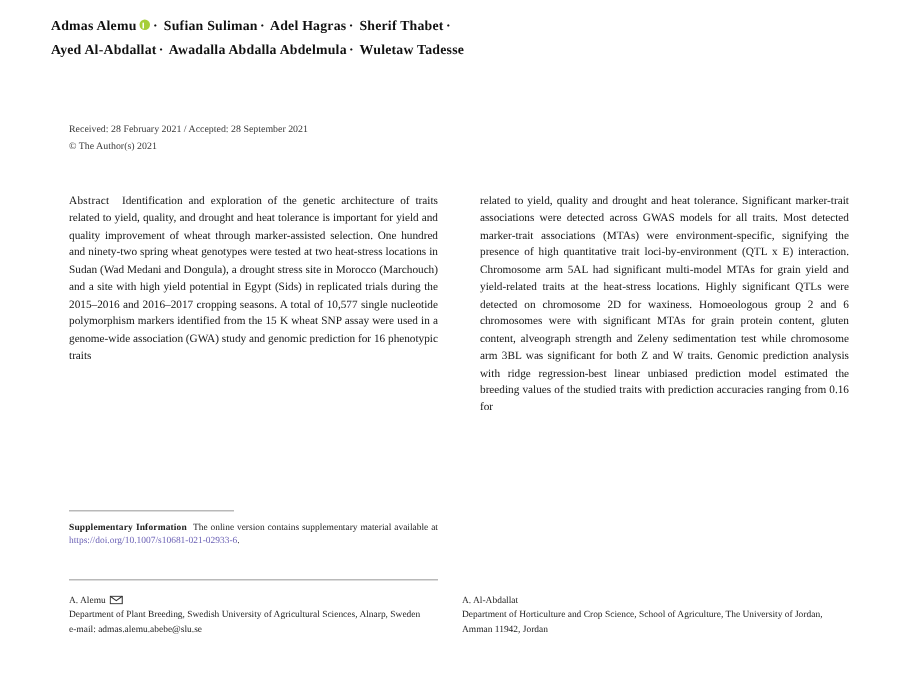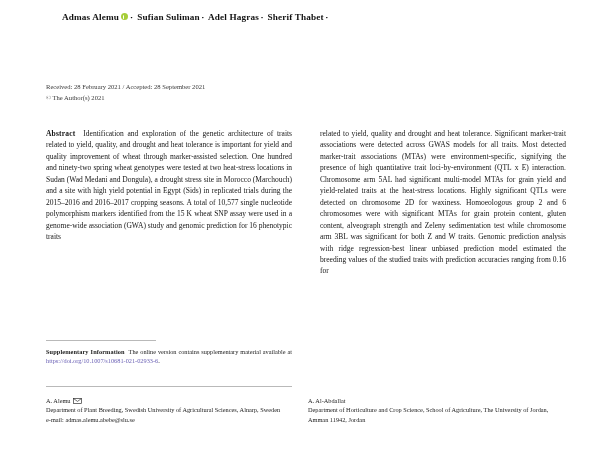--- a/index.html
+++ b/index.html
@@ -21,21 +21,21 @@
     width: 600px;
     height: 450px;
     background: #fff;
     padding: 0;
     box-sizing: border-box;
   }
 
   
   .authors {
     position: absolute;
-    left: 62px;
+    left: 34px;
     top: 10px;
     width: 480px;
     font-weight: bold;
     font-size: 9.2px;
     line-height: 15.5px;
     letter-spacing: 0.15px;
     color: #111;
   }
   .authors .sep {
     font-weight: bold;
@@ -81,21 +81,21 @@
     font-size: 7.5px;
     line-height: 11.45px;
     text-align: justify;
     color: #151515;
     hyphens: none;
   }
   .col-left { left: 46px; top: 128px; }
   .col-right { left: 320px; top: 128px; }
 
   .abstract-label {
-    font-weight: bold;
+    font-weight: normal;
     letter-spacing: 0.2px;
   }
   .abstract-label::after { content: "\00a0\00a0"; }
 
   
   .rule {
     position: absolute;
     height: 1.2px;
     background: #b9b9b9;
     width: 110px;
@@ -144,20 +144,25 @@
 
 <div class="page">
 
   <div class="authors">
     <div>
       <span>Admas Alemu</span><span class="orcid"></span><span class="sep">·</span>
       <span>Sufian Suliman</span><span class="sep">·</span>
       <span>Adel Hagras</span><span class="sep">·</span>
       <span>Sherif Thabet</span><span class="sep">·</span>
     </div>
+    <div>
+      <span>Ayed Al-Abdallat</span><span class="sep">·</span>
+      <span>Awadalla Abdalla Abdelmula</span><span class="sep">·</span>
+      <span>Wuletaw Tadesse</span>
+    </div>
   </div>
 
   <div class="dates">
     <div>Received: 28 February 2021 / Accepted: 28 September 2021</div>
     <div>© The Author(s) 2021</div>
   </div>
 
   <div class="col col-left"><span class="abstract-label">Abstract</span><span>Identification and exploration of the genetic architecture of traits related to yield, quality, and drought and heat tolerance is important for yield and quality improvement of wheat through marker-assisted selection. One hundred and ninety-two spring wheat genotypes were tested at two heat-stress locations in Sudan (Wad Medani and Dongula), a drought stress site in Morocco (Marchouch) and a site with high yield potential in Egypt (Sids) in replicated trials during the 2015–2016 and 2016–2017 cropping seasons. A total of 10,577 single nucleotide polymorphism markers identified from the 15 K wheat SNP assay were used in a genome-wide association (GWA) study and genomic prediction for 16 phenotypic traits</span></div>
 
   <div class="col col-right">related to yield, quality and drought and heat tolerance. Significant marker-trait associations were detected across GWAS models for all traits. Most detected marker-trait associations (MTAs) were environment-specific, signifying the presence of high quantitative trait loci-by-environment (QTL x E) interaction. Chromosome arm 5AL had significant multi-model MTAs for grain yield and yield-related traits at the heat-stress locations. Highly significant QTLs were detected on chromosome 2D for waxiness. Homoeologous group 2 and 6 chromosomes were with significant MTAs for grain protein content, gluten content, alveograph strength and Zeleny sedimentation test while chromosome arm 3BL was significant for both Z and W traits. Genomic prediction analysis with ridge regression-best linear unbiased prediction model estimated the breeding values of the studied traits with prediction accuracies ranging from 0.16 for</div>

